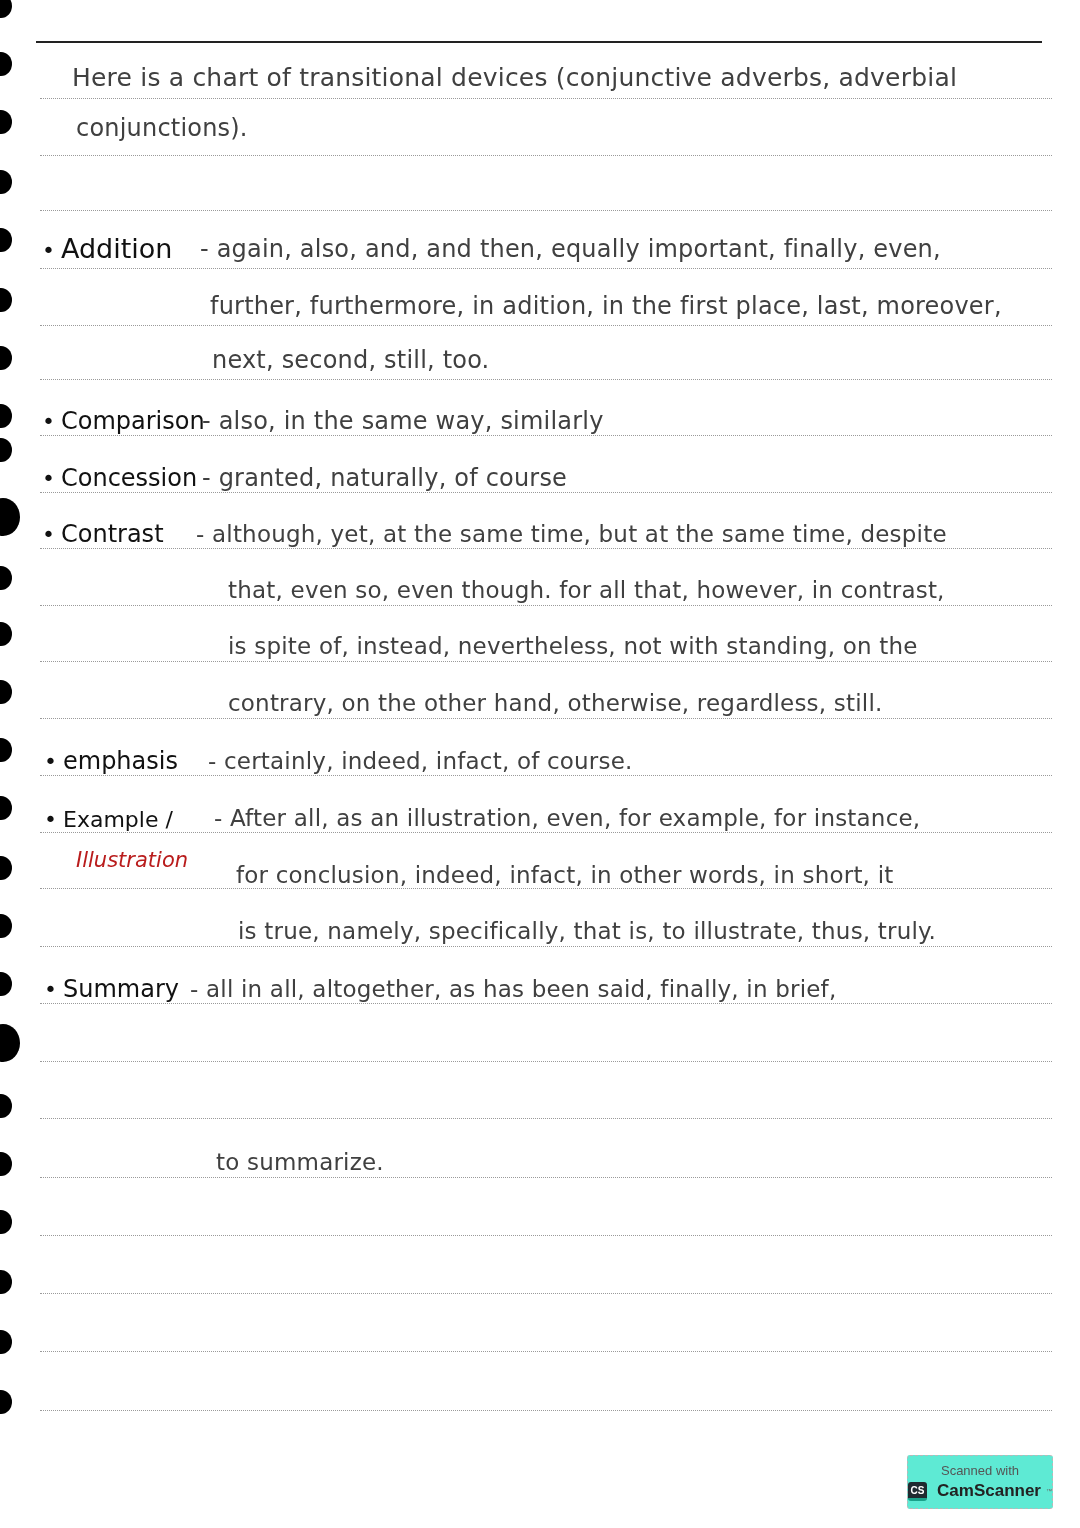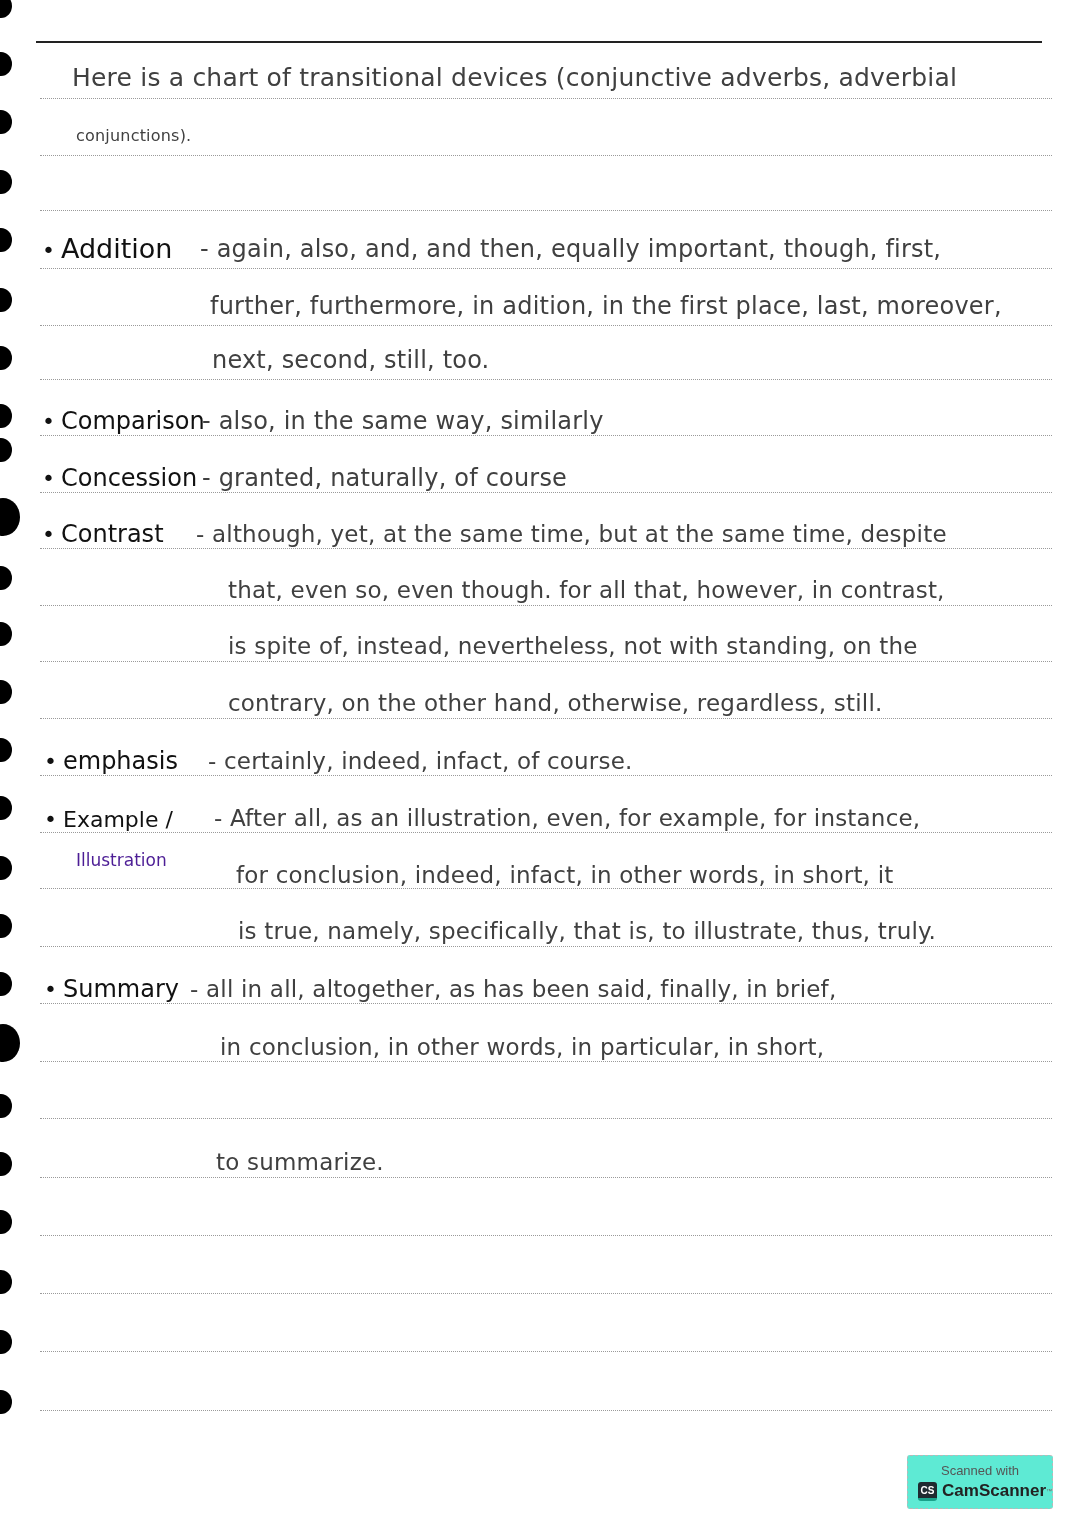--- a/index.html
+++ b/index.html
@@ -12,28 +12,28 @@
     .rule { position: absolute; left: 40px; right: 28px; height: 0; border-top: 1px dotted #9a9a9a; }
     .hole { position: absolute; left: -10px; width: 22px; height: 24px; background: #000; border-radius: 50%; }
     .hole.big { left: -14px; width: 34px; height: 38px; }
     .line-text {
       position: absolute; white-space: nowrap; font-size: 27px; letter-spacing: 0.2px;
       font-family: "DejaVu Sans", sans-serif; color: #404040; line-height: 32px;
       transform-origin: left bottom;
     }
     .label { position: absolute; white-space: nowrap; font-size: 27px; line-height: 32px; color: #111; }
     .label .bullet { font-size: 22px; margin-right: 6px; }
-    .label-small { position: absolute; white-space: nowrap; font-size: 17px; line-height: 24px; color: #4c1d95; }
+    .label-small { position: absolute; white-space: nowrap; font-size: 21px; line-height: 24px; color: #b91c1c; font-style: italic; }
     .badge {
       position: absolute; left: 907px; top: 1455px; width: 144px; height: 52px;
       border: 1px dashed #b8b8b8; border-radius: 3px; background: #5eead4;
       text-align: center; font-family: "Liberation Sans", sans-serif;
     }
     .badge .scanned { font-size: 13px; color: #555; margin-top: 7px; line-height: 15px; }
-    .badge .brand { display: flex; align-items: center; justify-content: flex-end; margin-top: 3px; }
+    .badge .brand { display: flex; align-items: center; justify-content: space-between; margin-top: 3px; }
     .cs-logo {
       width: 19px; height: 19px; border-radius: 3px; background: #1f2a30; color: #fff;
       font-size: 10px; font-weight: bold; line-height: 17px; text-align: center;
       border-bottom: 3px solid #1aa28a; box-sizing: border-box; margin-right: 5px;
       font-family: "Liberation Sans", sans-serif;
     }
     .brand-name { font-size: 17px; color: #222; font-weight: 600; }
     .tm { font-size: 6px; vertical-align: top; color: #666; }
   </style>
 </head>
@@ -91,26 +91,26 @@
     <div class="rule" style="top:1061px"></div>
     <div class="rule" style="top:1118px"></div>
     <div class="rule" style="top:1177px"></div>
     <div class="rule" style="top:1235px"></div>
     <div class="rule" style="top:1293px"></div>
     <div class="rule" style="top:1351px"></div>
     <div class="rule" style="top:1410px"></div>
   </div>
 
   <div class="line-text" style="left:72px; top:62px; font-size:25px;">Here is a chart of transitional devices (conjunctive adverbs, adverbial</div>
-  <div class="line-text" style="left:76px; top:120px; font-size:16px;">conjunctions).</div>
+  <div class="line-text" style="left:76px; top:112px; font-size:24px;">conjunctions).</div>
 
   <div class="label" style="left:42px; top:233px;">
     <span class="bullet">•</span><span>Addition</span>
   </div>
-  <div class="line-text" style="left:200px; top:233px; font-size:24px;">- again, also, and, and then, equally important, though, first,</div>
+  <div class="line-text" style="left:200px; top:233px; font-size:24px;">- again, also, and, and then, equally important, finally, even,</div>
   <div class="line-text" style="left:210px; top:290px; font-size:24px;">further, furthermore, in adition, in the first place, last, moreover,</div>
   <div class="line-text" style="left:212px; top:344px; font-size:24px;">next, second, still, too.</div>
 
   <div class="label" style="left:42px; top:405px; font-size:24px;">
     <span class="bullet">•</span><span>Comparison</span>
   </div>
   <div class="line-text" style="left:202px; top:405px; font-size:24px;">- also, in the same way, similarly</div>
 
   <div class="label" style="left:42px; top:462px; font-size:24px;">
     <span class="bullet">•</span><span>Concession</span>
@@ -135,21 +135,20 @@
   </div>
   <div class="label-small" style="left:76px; top:848px;">Illustration</div>
   <div class="line-text" style="left:214px; top:802px; font-size:23px;">- After all, as an illustration, even, for example, for instance,</div>
   <div class="line-text" style="left:236px; top:859px; font-size:23px;">for conclusion, indeed, infact, in other words, in short, it</div>
   <div class="line-text" style="left:238px; top:915px; font-size:23px;">is true, namely, specifically, that is, to illustrate, thus, truly.</div>
 
   <div class="label" style="left:44px; top:973px; font-size:24px;">
     <span class="bullet">•</span><span>Summary</span>
   </div>
   <div class="line-text" style="left:190px; top:973px; font-size:23px;">- all in all, altogether, as has been said, finally, in brief,</div>
-  <div class="line-text" style="left:220px; top:1031px; font-size:23px;">in conclusion, in other words, in particular, in short,</div>
   <div class="line-text" style="left:216px; top:1146px; font-size:23px;">to summarize.</div>
 
   <div class="badge">
     <div class="scanned">Scanned with</div>
     <div class="brand">
       <div class="cs-logo">CS</div>
       <span class="brand-name">CamScanner</span>
         <span class="tm">™</span>
     </div>
   </div>

